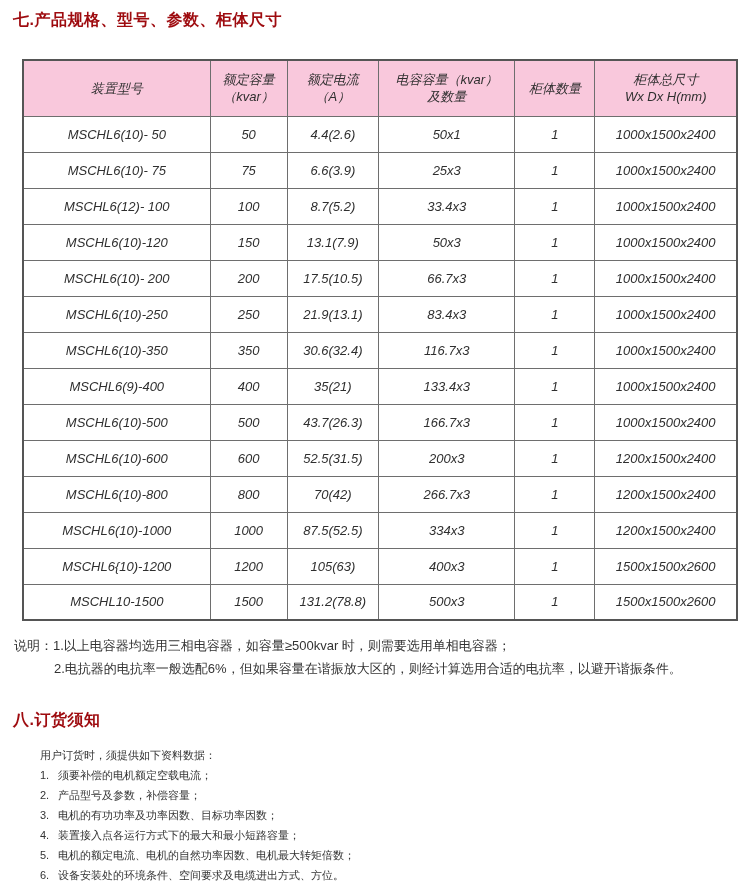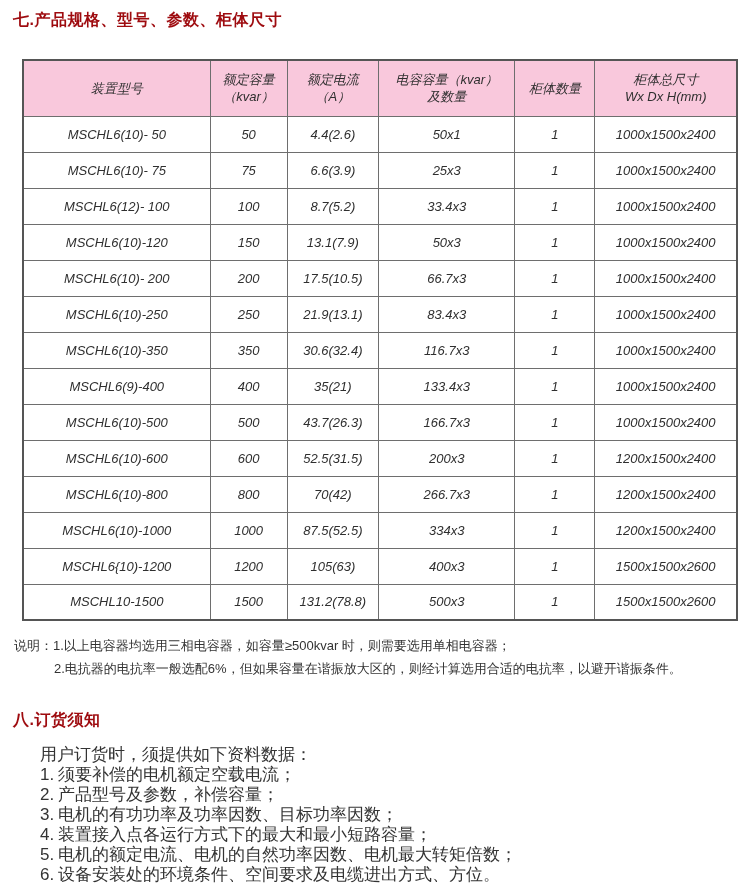--- a/index.html
+++ b/index.html
@@ -38,21 +38,21 @@
   .spec-table td{height:36px;}
   .notes{
     margin:13px 0 0 14px;
     font-size:13px;line-height:23px;color:#333;
   }
   .note-line{white-space:nowrap;}
   .note-line.indent{padding-left:40px;}
   .sec8{padding-top:30px;}
   .order-info{
     margin:14px 0 0 40px;
-    font-size:17px;color:#333;
+    font-size:11px;color:#333;
   }
   .order-intro,.order-item{height:20px;line-height:20px;white-space:nowrap;}
   .order-item .num{display:inline-block;min-width:18px;}
 </style>
 </head>
 <body>
 
 <div class="page">
 
   <h1 class="sec-title">七.产品规格、型号、参数、柜体尺寸</h1>

